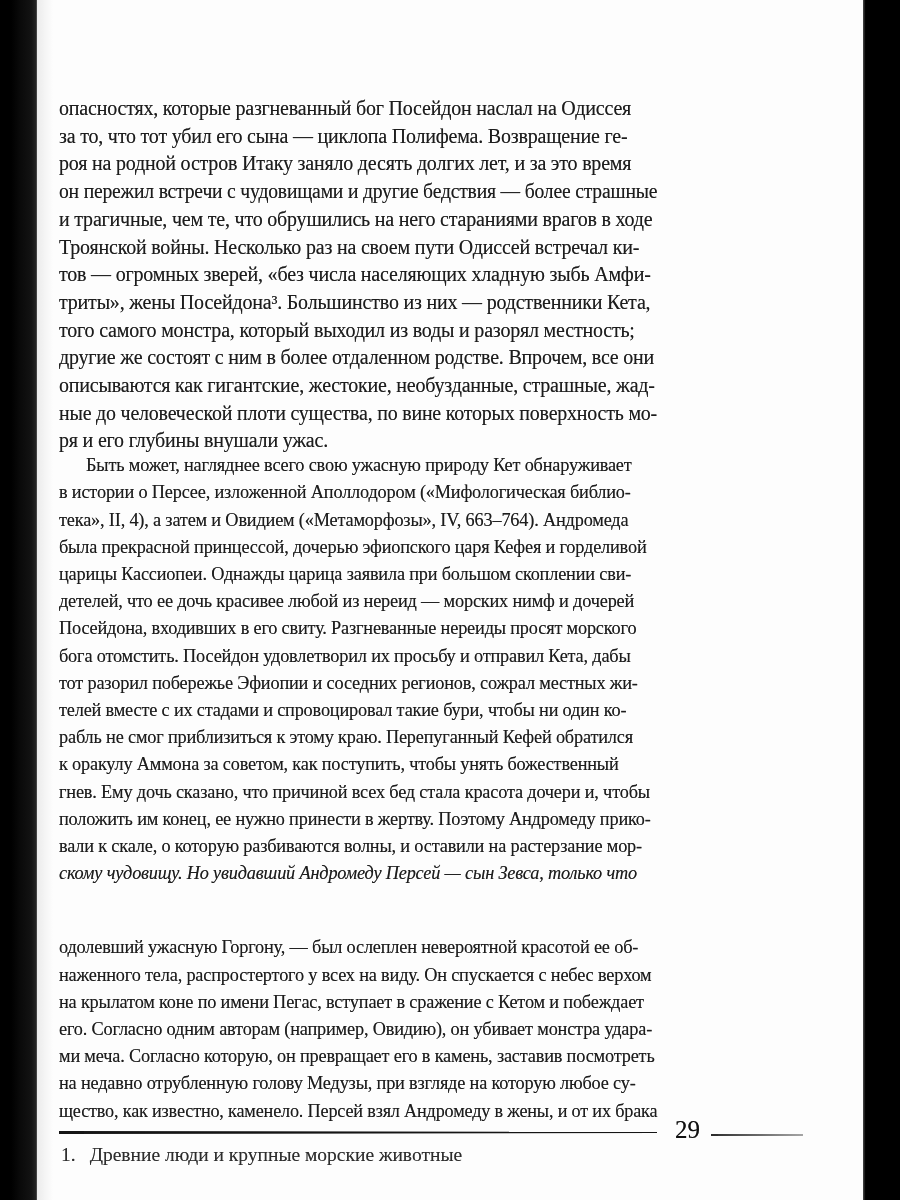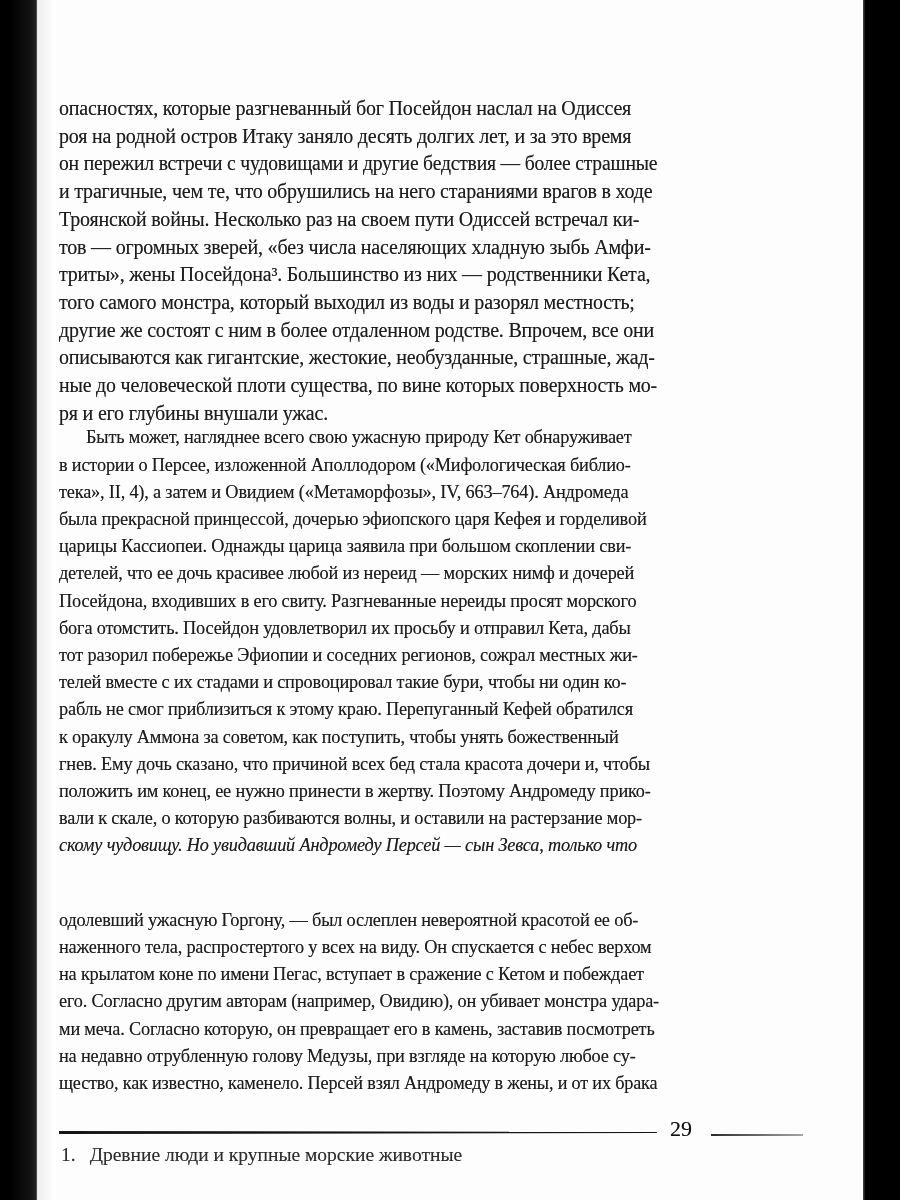--- a/index.html
+++ b/index.html
@@ -45,22 +45,22 @@
   }
   .indent { padding-left: 27px; }
   
   .footer-rule {
     position: absolute; left: 59px; top: 1131px; width: 598px; height: 3px;
     background: #151515;
     clip-path: polygon(0 0, 100% 28%, 100% 66%, 0 100%);
   }
   .page-number {
     position: absolute; left: 662px; top: 1116px; width: 38px;
-    text-align: center;
-    font-size: 22px; color: #101010;
+    text-align: right;
+    font-size: 25px; color: #101010;
     text-shadow: 0 0 0.4px rgba(0,0,0,0.5);
   }
   .footer-rule-short {
     position: absolute; left: 711px; top: 1134px; width: 92px; height: 2px;
     background: linear-gradient(90deg, #2c2c2c, #4f4f4f);
     clip-path: polygon(0 0, 100% 30%, 100% 75%, 0 100%);
   }
   .running-footer {
     position: absolute; left: 61px; top: 1144px;
     display: flex; gap: 14px;
@@ -75,20 +75,21 @@
 <div class="page">
 
   <div class="edge-left"></div>
   <div class="gutter-fade"></div>
   <div class="edge-right"></div>
 
   <main class="text-block">
 
     <div class="para p1">
       <div class="line fit" style="transform: scaleX(1);">опасностях, которые разгневанный бог Посейдон наслал на Одиссея</div>
+      <div class="line fit" style="transform: scaleX(1);">за то, что тот убил его сына — циклопа Полифема. Возвращение ге-</div>
       <div class="line fit" style="transform: scaleX(1);">роя на родной остров Итаку заняло десять долгих лет, и за это время</div>
       <div class="line fit" style="transform: scaleX(0.9819);">он пережил встречи с чудовищами и другие бедствия — более страшные</div>
       <div class="line fit" style="transform: scaleX(1);">и трагичные, чем те, что обрушились на него стараниями врагов в ходе</div>
       <div class="line fit" style="transform: scaleX(1);">Троянской войны. Несколько раз на своем пути Одиссей встречал ки-</div>
       <div class="line fit" style="transform: scaleX(1);">тов — огромных зверей, «без числа населяющих хладную зыбь Амфи-</div>
       <div class="line fit" style="transform: scaleX(1);">триты», жены Посейдона³. Большинство из них — родственники Кета,</div>
       <div class="line fit" style="transform: scaleX(1);">того самого монстра, который выходил из воды и разорял местность;</div>
       <div class="line fit" style="transform: scaleX(1);">другие же состоят с ним в более отдаленном родстве. Впрочем, все они</div>
       <div class="line fit" style="transform: scaleX(1);">описываются как гигантские, жестокие, необузданные, страшные, жад-</div>
       <div class="line fit" style="transform: scaleX(0.9967);">ные до человеческой плоти существа, по вине которых поверхность мо-</div>
@@ -108,21 +109,21 @@
       <div class="line fit" style="transform: scaleX(1);">телей вместе с их стадами и спровоцировал такие бури, чтобы ни один ко-</div>
       <div class="line fit" style="transform: scaleX(1);">рабль не смог приблизиться к этому краю. Перепуганный Кефей обратился</div>
       <div class="line fit" style="transform: scaleX(1);">к оракулу Аммона за советом, как поступить, чтобы унять божественный</div>
       <div class="line fit" style="transform: scaleX(1);">гнев. Ему дочь сказано, что причиной всех бед стала красота дочери и, чтобы</div>
       <div class="line fit" style="transform: scaleX(1);">положить им конец, ее нужно принести в жертву. Поэтому Андромеду прико-</div>
       <div class="line fit" style="transform: scaleX(1);">вали к скале, о которую разбиваются волны, и оставили на растерзание мор-</div>
       <div class="line fit" style="transform: scaleX(1); font-style: italic;">скому чудовищу. Но увидавший Андромеду Персей — сын Зевса, только что</div>
       <div class="line fit" style="transform: scaleX(1); margin-top: 47px;">одолевший ужасную Горгону, — был ослеплен невероятной красотой ее об-</div>
       <div class="line fit" style="transform: scaleX(1);">наженного тела, распростертого у всех на виду. Он спускается с небес верхом</div>
       <div class="line fit" style="transform: scaleX(1);">на крылатом коне по имени Пегас, вступает в сражение с Кетом и побеждает</div>
-      <div class="line fit" style="transform: scaleX(1);">его. Согласно другим авторам (например, Овидию), он убивает монстра удара-</div>
+      <div class="line fit" style="transform: scaleX(1);">его. Согласно одним авторам (например, Овидию), он убивает монстра удара-</div>
       <div class="line fit" style="transform: scaleX(1);">ми меча. Согласно которую, он превращает его в камень, заставив посмотреть</div>
       <div class="line fit" style="transform: scaleX(1);">на недавно отрубленную голову Медузы, при взгляде на которую любое су-</div>
       <div class="line fit" style="transform: scaleX(0.995);">щество, как известно, каменело. Персей взял Андромеду в жены, и от их брака</div>
     </div>
 
   </main>
 
   <div class="footer-rule"></div>
   <div class="page-number">29</div>
   <div class="footer-rule-short"></div>

